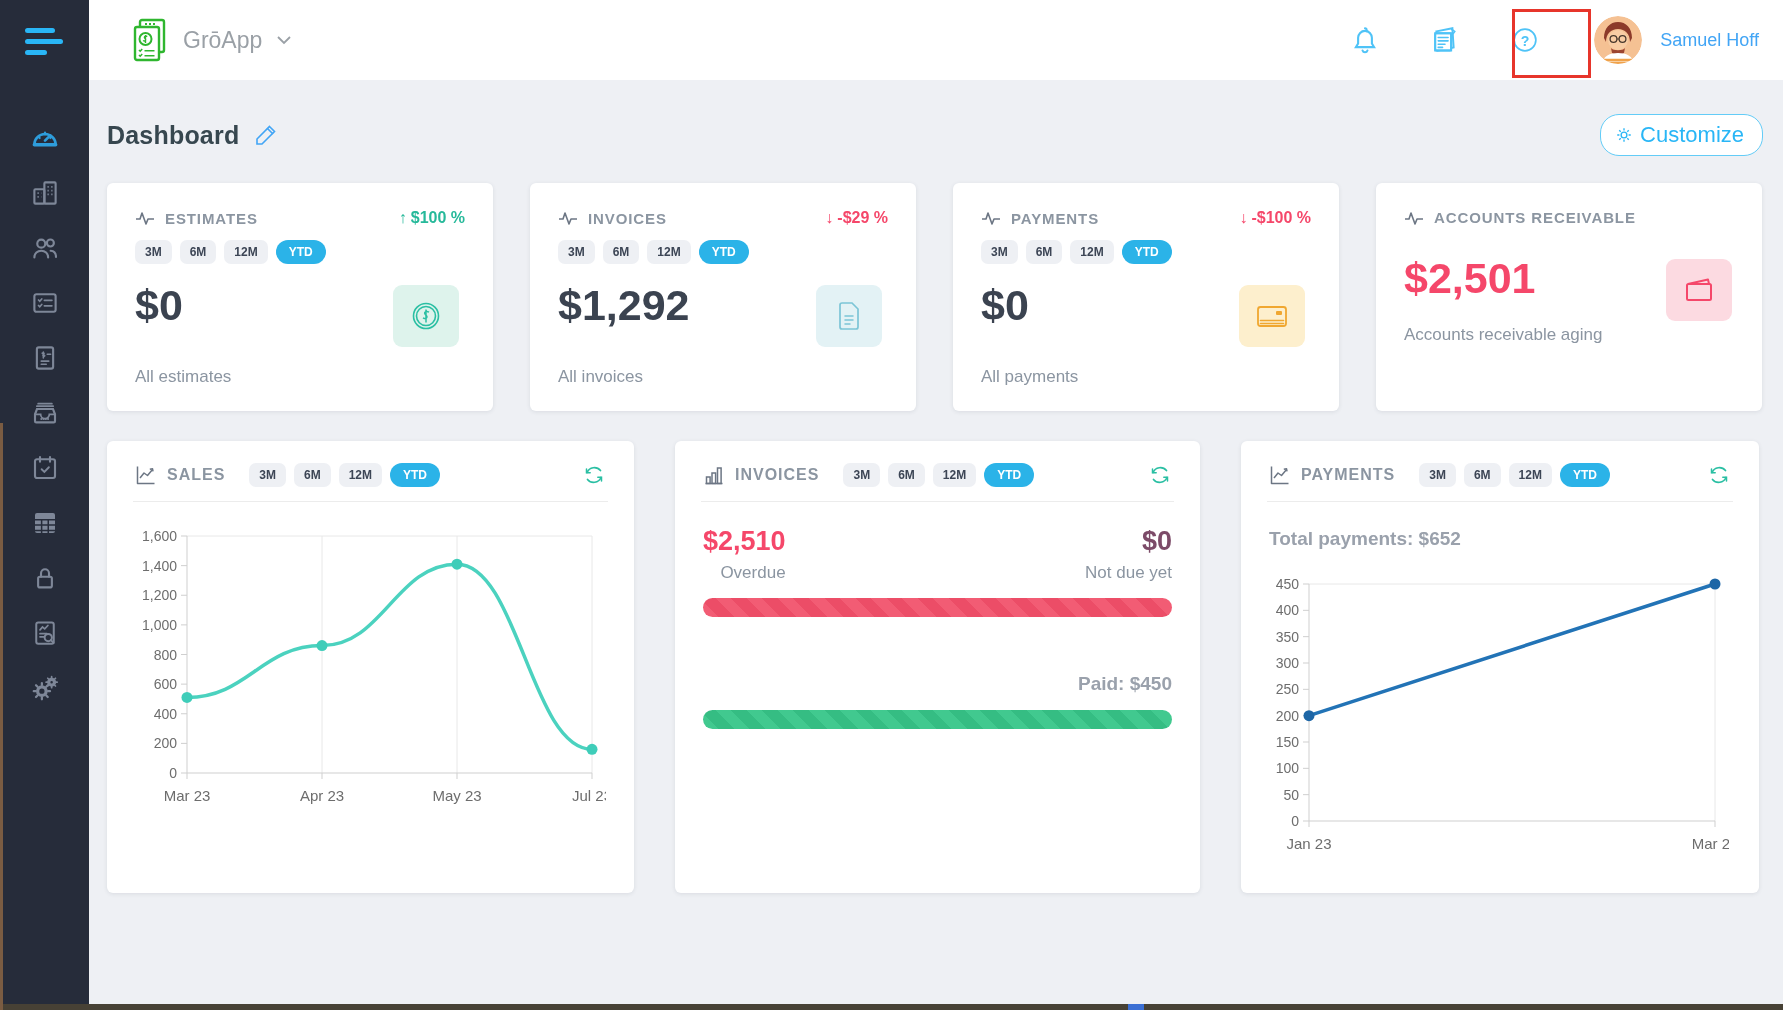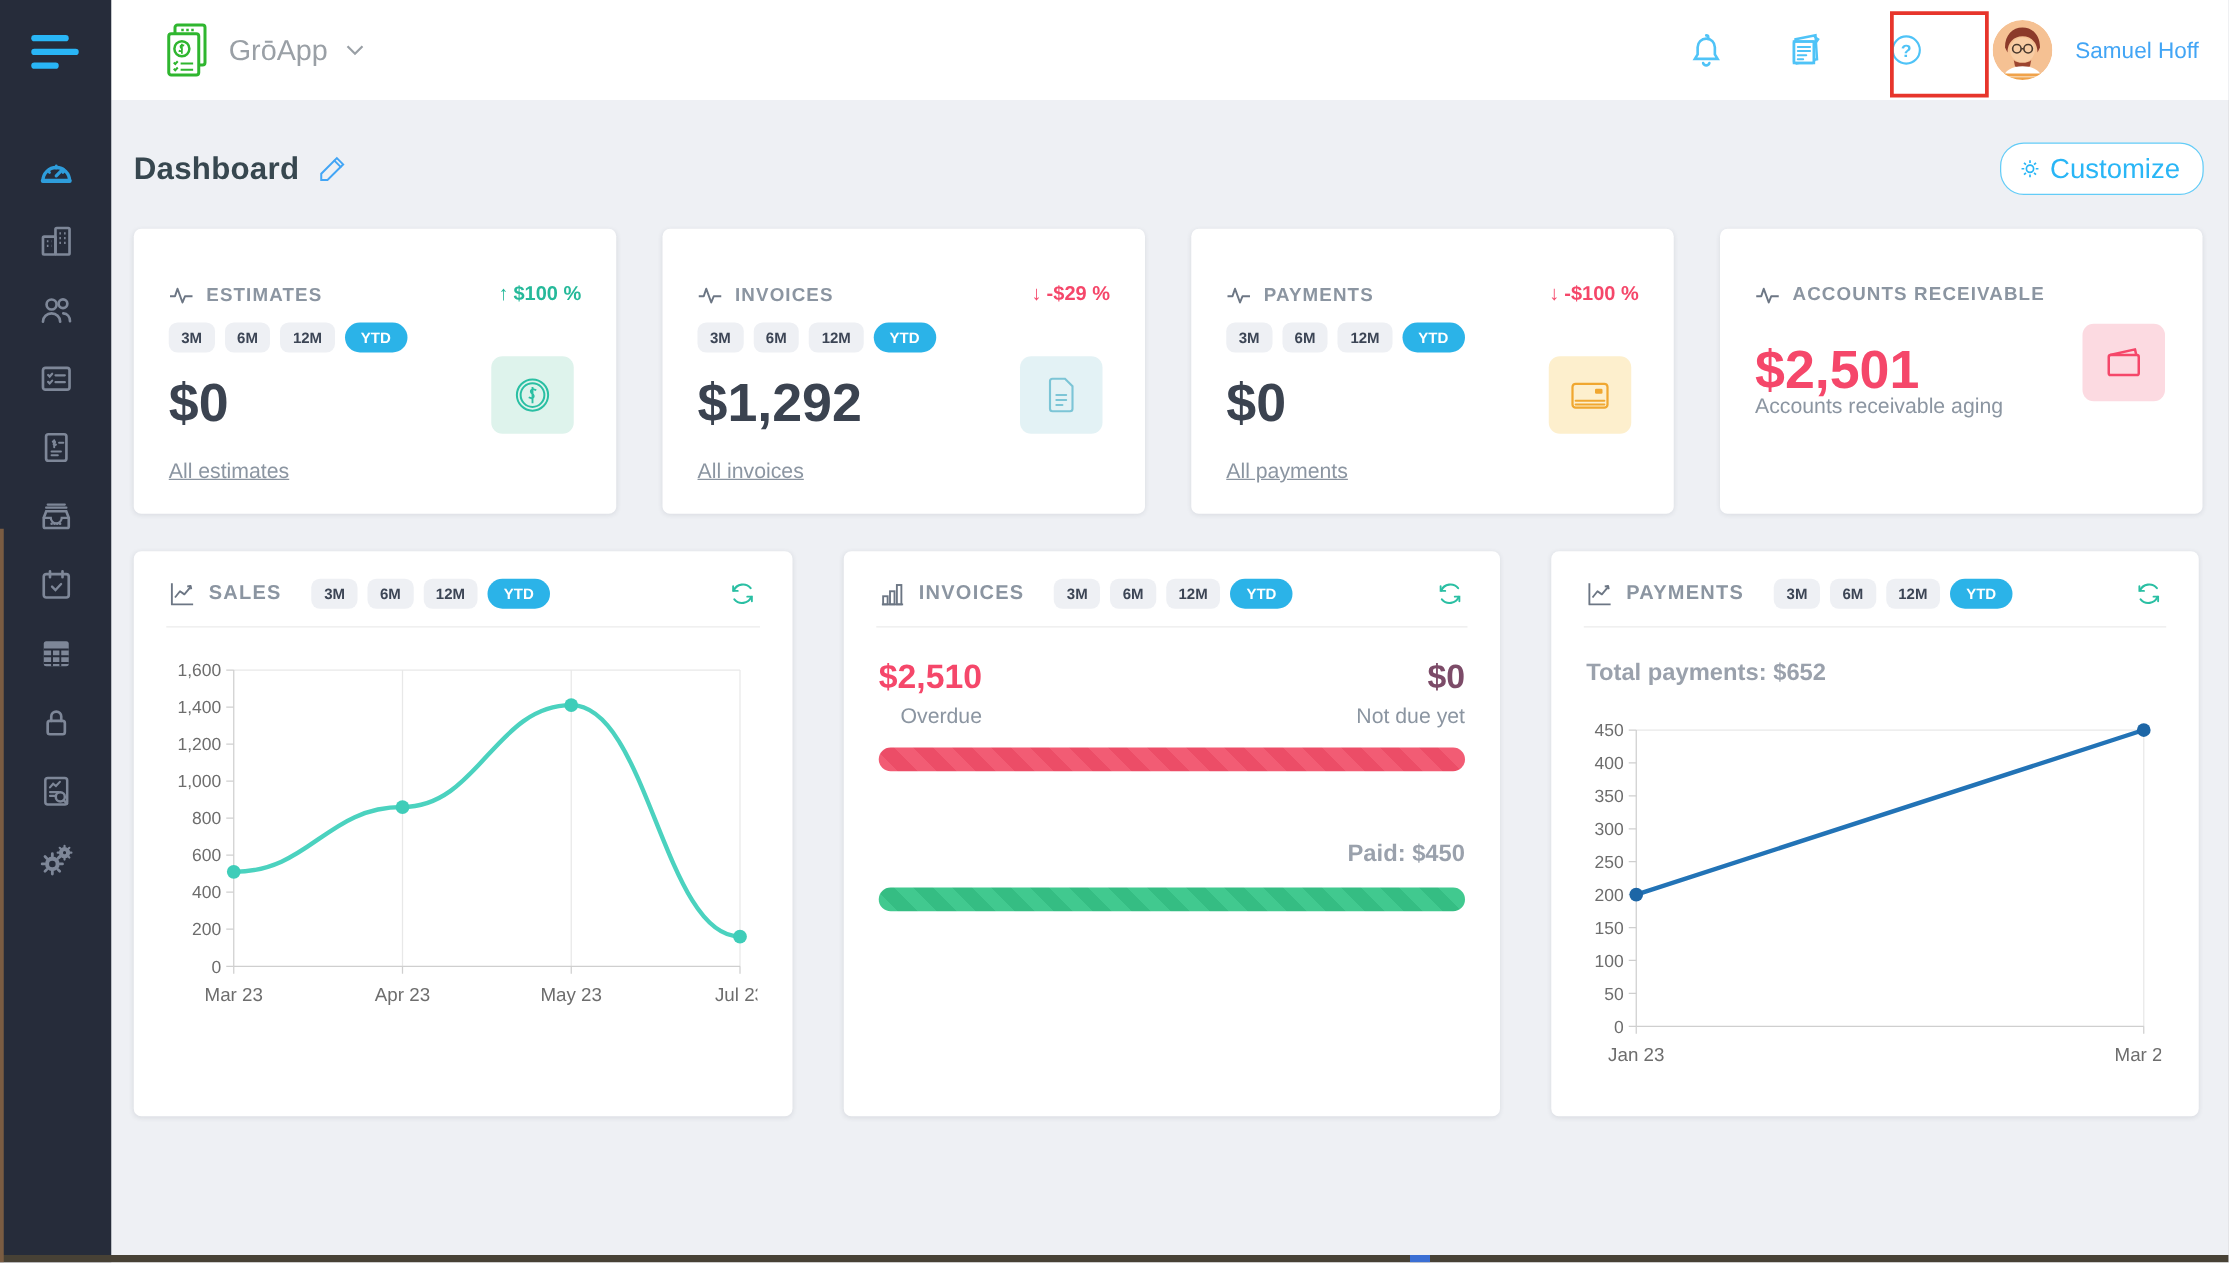--- a/index.html
+++ b/index.html
@@ -27,33 +27,33 @@
   #annotation-box { position:absolute; left:1512px; top:9px; width:79px; height:69px; border:3px solid #e7352b; z-index:9; pointer-events:none; }
 
   
   #main { position:absolute; left:89px; top:80px; width:1694px; height:930px; padding:34px 20px 0 18px; }
   .title-row { display:flex; align-items:center; }
   .page-title { font-size:25px; font-weight:700; color:#37474f; letter-spacing:0.2px; }
   .edit-pencil { margin-left:14px; cursor:pointer; }
   .customize-btn { margin-left:auto; display:flex; align-items:center; gap:7px; border:1.5px solid #63ccf7; border-radius:19px; padding:7px 18px 7px 14px; background:#fff; color:#29b6f6; font-size:22px; cursor:pointer; }
 
   .stat-grid { display:grid; grid-template-columns:repeat(4,386px); gap:37px; margin-top:27px; }
-  .scard { position:relative; background:#fff; border-radius:6px; height:228px; padding:44px 28px; box-shadow:0 1px 4px rgba(40,50,70,.10); }
+  .scard { position:relative; background:#fff; border-radius:6px; height:228px; padding:26px 28px; box-shadow:0 1px 4px rgba(40,50,70,.10); }
   .scard-head { display:flex; align-items:center; }
   .scard-title { font-size:15px; font-weight:700; color:#8b95a1; letter-spacing:0.9px; margin-left:10px; }
   .trend { margin-left:auto; font-size:16px; font-weight:700; }
   .trend .arr { font-weight:400; margin-right:4px; }
   .pills { display:flex; gap:8px; margin-top:13px; }
   .pill { font-size:12px; font-weight:700; color:#3c4555; background:#eef0f4; border-radius:7px; padding:5px 10px; cursor:pointer; }
   .pill.active { background:#2bb3e8; color:#fff; border-radius:14px; padding:5px 13px; }
   .scard-value { font-size:43px; font-weight:700; color:#3b4350; margin-top:17px; }
-  .scard-link { position:absolute; left:28px; bottom:24px; font-size:17px; color:#8b95a1; cursor:pointer;text-decoration:underline; }
+  .scard-link { position:absolute; left:28px; bottom:24px; font-size:17px; color:#8b95a1; cursor:pointer; }
   .icon-box { position:absolute; right:34px; bottom:64px; width:66px; height:62px; border-radius:9px; display:flex; align-items:center; justify-content:center; }
   .ar-value { font-size:43px; font-weight:700; color:#f5476a; margin-top:28px; }
-  .ar-link { position:absolute; left:28px; bottom:76px; font-size:17px; color:#8b95a1; }
+  .ar-link { position:absolute; left:28px; bottom:66px; font-size:17px; color:#8b95a1; }
   .ar-iconbox { position:absolute; right:30px; top:76px; width:66px; height:62px; border-radius:9px; background:#fcdae1; display:flex; align-items:center; justify-content:center; }
 
   .chart-grid { display:grid; grid-template-columns:527px 525px 518px; gap:41px; margin-top:30px; }
   .ccard { position:relative; background:#fff; border-radius:6px; height:452px; padding:22px 28px; box-shadow:0 1px 4px rgba(40,50,70,.10); }
   .ccard-head { display:flex; align-items:center; }
   .ccard-title { font-size:16px; font-weight:700; color:#8b95a1; letter-spacing:1px; margin-left:10px; }
   .ccard-head .pills { margin:0 0 0 24px; }
   .refresh { margin-left:auto; cursor:pointer; }
   .ccard-divider { border-bottom:1px solid #ececec; margin:14px -2px 0; }
   .total-label { font-size:19px; font-weight:700; color:#9aa1ac; margin-top:26px; }

